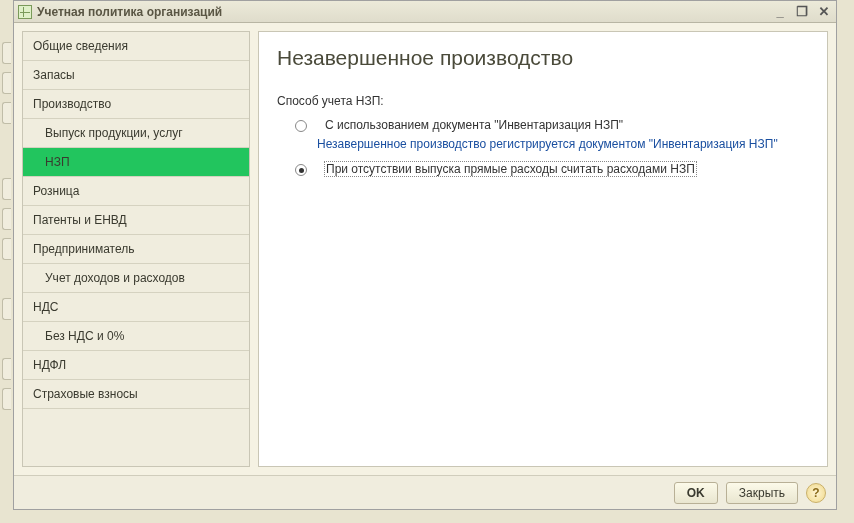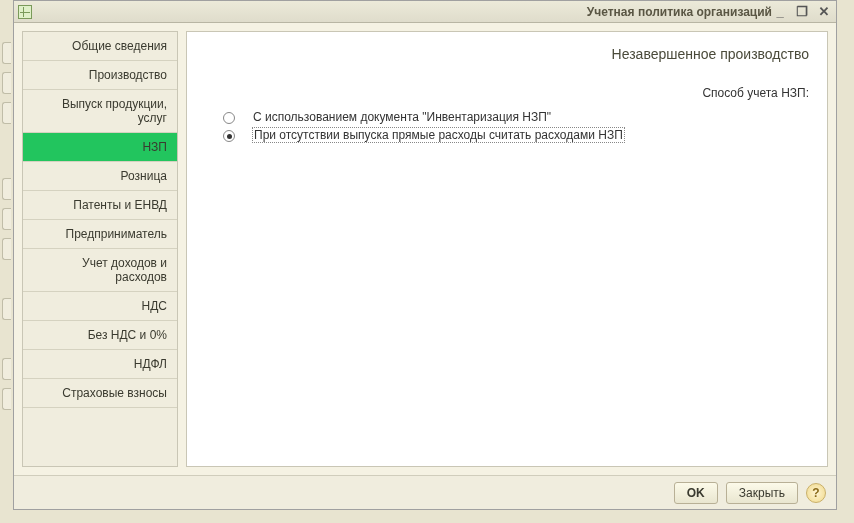--- a/index.html
+++ b/index.html
@@ -1,15 +1,15 @@
 <!DOCTYPE html>
 <html><head>
 <meta charset="utf-8">
 <style>
-  * { box-sizing: border-box; text-align: right; }
+  * { box-sizing: border-box; }
   body {
     margin: 0;
     font-family: Arial, sans-serif;
     font-size: 12px;
     background: #e8e4d0;
     width: 854px;
     height: 523px;
     overflow: hidden;
   }
   .window {
@@ -53,21 +53,21 @@
     font-size: 13px; line-height: 1;
   }
   .body-area {
     flex: 1;
     display: flex;
     padding: 8px;
     gap: 8px;
     min-height: 0;
   }
   .sidebar {
-    width: 156px;
+    width: 228px;
     display: flex;
     flex-direction: column;
     border: 1px solid #c9c6b5;
     background: #f0edde;
   }
   .nav-item {
     padding: 7px 10px;
     border-bottom: 1px solid #d5d2c0;
     color: #3a3a2f;
     cursor: pointer;
@@ -77,21 +77,21 @@
     background: #22c55e;
     position: relative;
   }
   .content {
     flex: 1;
     background: #ffffff;
     border: 1px solid #c9c6b5;
     padding: 14px 18px;
   }
   .page-title {
-    font-size: 14px;
+    font-size: 21px;
     color: #4a4a3a;
     margin-bottom: 24px;
     font-weight: normal;
   }
   .section-label {
     color: #333;
     margin-bottom: 10px;
   }
   .radio-row {
     display: flex;
@@ -191,40 +191,42 @@
     <div class="win-controls">
       <div class="win-btn">_</div>
       <div class="win-btn">❐</div>
       <div class="win-btn">✕</div>
     </div>
   </div>
 
   <div class="body-area">
     <div class="sidebar" id="sidebar">
         <div class="nav-item">Общие сведения</div>
+        <div class="nav-item">Запасы</div>
         <div class="nav-item">Производство</div>
         <div class="nav-item sub">Выпуск продукции, услуг</div>
         <div class="nav-item sub active">НЗП</div>
         <div class="nav-item">Розница</div>
         <div class="nav-item">Патенты и ЕНВД</div>
         <div class="nav-item">Предприниматель</div>
         <div class="nav-item sub">Учет доходов и расходов</div>
         <div class="nav-item">НДС</div>
         <div class="nav-item sub">Без НДС и 0%</div>
         <div class="nav-item">НДФЛ</div>
         <div class="nav-item">Страховые взносы</div>
       </div>
     <div class="content">
       <div class="page-title">Незавершенное производство</div>
       <div class="section-label">Способ учета НЗП:</div>
       <div id="options">
           <div class="radio-row">
             <div class="radio"></div>
             <div class="radio-label">С использованием документа "Инвентаризация НЗП"</div>
           </div>
+          <div class="radio-desc">Незавершенное производство регистрируется документом "Инвентаризация НЗП"</div>
           <div class="radio-row">
             <div class="radio checked"></div>
             <div class="radio-label boxed">При отсутствии выпуска прямые расходы считать расходами НЗП</div>
           </div>
         </div>
     </div>
   </div>
 
   <div class="footer">
     <div class="btn ok">OK</div>

